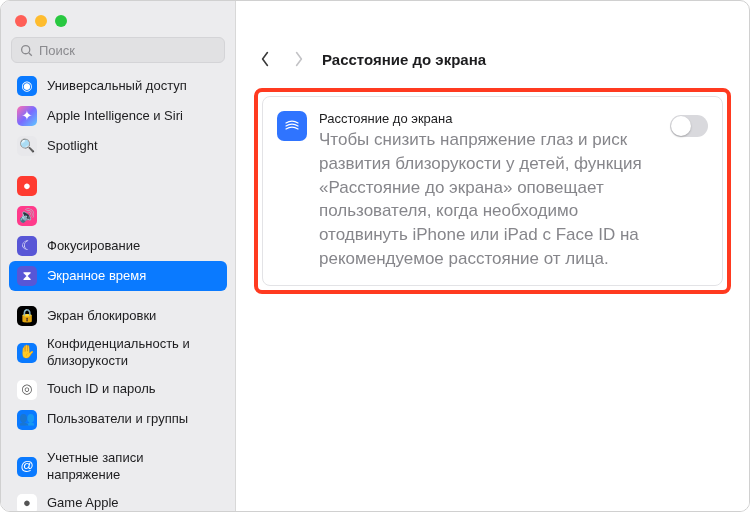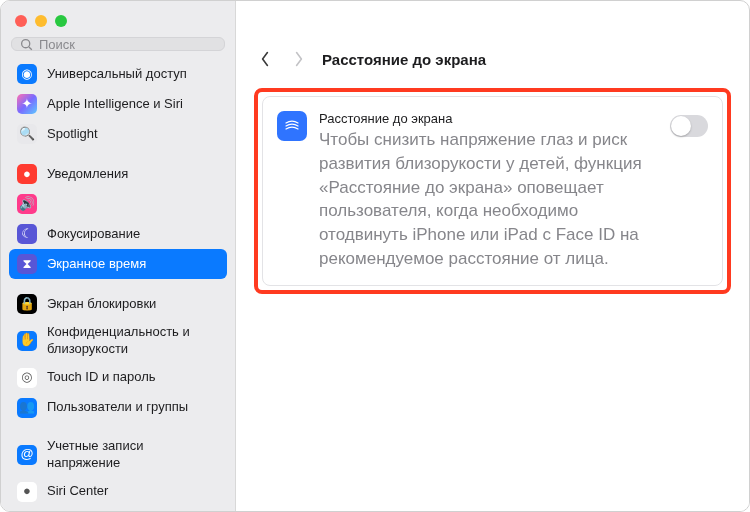--- a/index.html
+++ b/index.html
@@ -9,21 +9,21 @@
     
     
     .sidebar { width: 235px; height: 100%; background: #ececee; display: flex; flex-direction: column; border-right: 1px solid #d8d8d8; }
     .traffic-lights { display: flex; gap: 8px; padding: 14px 14px 10px 14px; }
     .traffic-light { width: 12px; height: 12px; border-radius: 50%; }
     .tl-red { background: #ff5f57; }
     .tl-yellow { background: #febc2e; }
     .tl-green { background: #28c840; }
     
     .search-row { padding: 0 10px 8px 10px; }
-    .search { display: flex; align-items: center; gap: 6px; background: #e1e1e3; border-radius: 6px; padding: 4px 8px; height: 14px; border: 1px solid #d4d4d7; }
+    .search { display: flex; align-items: center; gap: 6px; background: #e1e1e3; border-radius: 6px; padding: 4px 8px; height: 26px; border: 1px solid #d4d4d7; }
     .search input { border: none; background: transparent; outline: none; font-size: 13px; color: #555; width: 100%; }
     .search input::placeholder { color: #8a8a8e; }
     .search-icon { color: #8a8a8e; width: 14px; height: 14px; display:flex; align-items:center; justify-content:center; }
     
     .sidebar-scroll { flex: 1; overflow-y: auto; padding: 0 8px 8px 8px; position: relative; }
     .sidebar-scroll::-webkit-scrollbar { width: 9px; }
     .sidebar-scroll::-webkit-scrollbar-thumb { background: rgba(0,0,0,.25); border-radius: 6px; }
     
     .sidebar-item { display: flex; align-items: center; gap: 10px; padding: 5px 8px; border-radius: 6px; font-size: 13px; color: #1d1d1f; cursor: default; line-height: 1.3; }
     .sidebar-item.selected { background: #0a7aff; color: #fff; }
@@ -81,21 +81,20 @@
           <div class="s-icon" style="background: linear-gradient(135deg, rgb(255, 111, 177), rgb(122, 107, 255), rgb(94, 200, 255));">✦</div>
           <span class="label">Apple Intelligence и Siri</span>
         </div>
         <div class="sidebar-item">
           <div class="s-icon" style="background: rgb(232, 232, 235); color: rgb(85, 85, 85);">🔍</div>
           <span class="label">Spotlight</span>
         </div>
         <div class="sidebar-spacer"></div>
         <div class="sidebar-item">
           <div class="s-icon" style="background: rgb(255, 59, 48);">●</div>
-          <span class="label">Уведомления</span>
         </div>
         <div class="sidebar-item">
           <div class="s-icon" style="background: rgb(255, 59, 139);">🔊</div>
         </div>
         <div class="sidebar-item">
           <div class="s-icon" style="background: rgb(88, 86, 214);">☾</div>
           <span class="label">Фокусирование</span>
         </div>
         <div class="sidebar-item selected">
           <div class="s-icon" style="background: rgb(88, 86, 214);">⧗</div>
@@ -118,21 +117,21 @@
           <div class="s-icon" style="background: rgb(10, 122, 255);">👥</div>
           <span class="label">Пользователи и группы</span>
         </div>
         <div class="sidebar-spacer"></div>
         <div class="sidebar-item">
           <div class="s-icon" style="background: rgb(10, 122, 255);">@</div>
           <span class="label">Учетные записи напряжение</span>
         </div>
         <div class="sidebar-item">
           <div class="s-icon" style="background: rgb(255, 255, 255); color: rgb(85, 85, 85);">●</div>
-          <span class="label">Siri Center</span>
+          <span class="label">Game Apple</span>
         </div>
         <div class="sidebar-item">
           <div class="s-icon" style="background: rgb(255, 255, 255); color: rgb(85, 85, 85);">☁︎</div>
         </div>
       </div>
   </div>
 
   <div class="main">
     <div class="toolbar">
       <div class="nav-btn">

